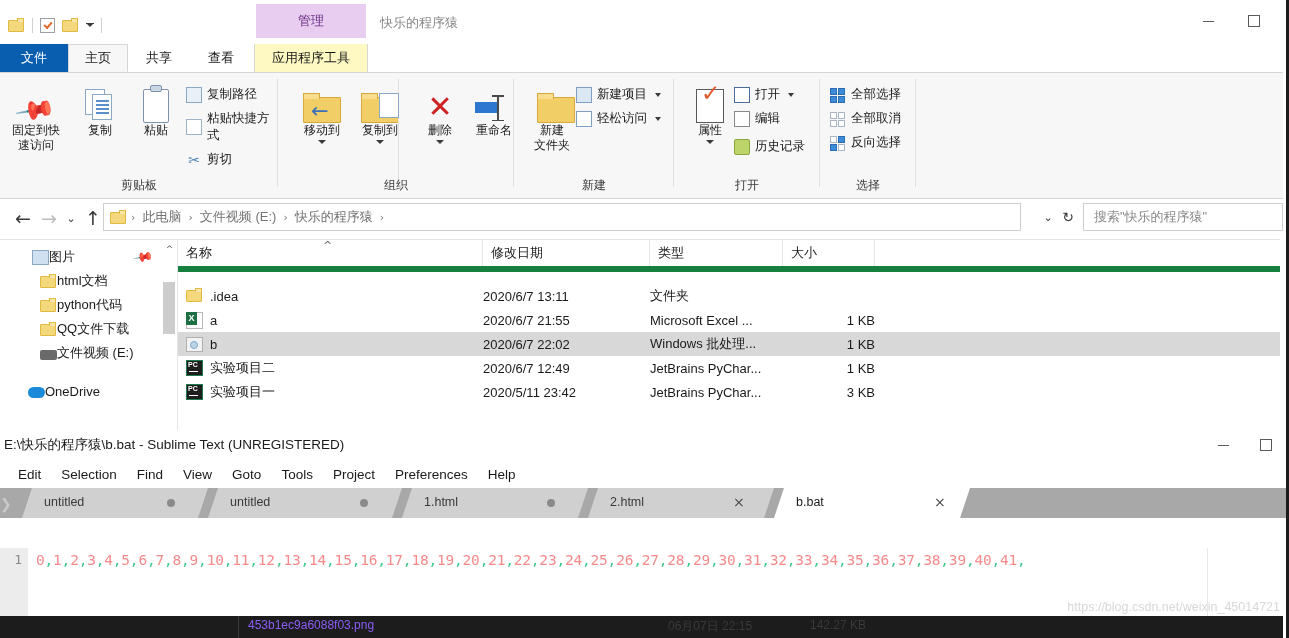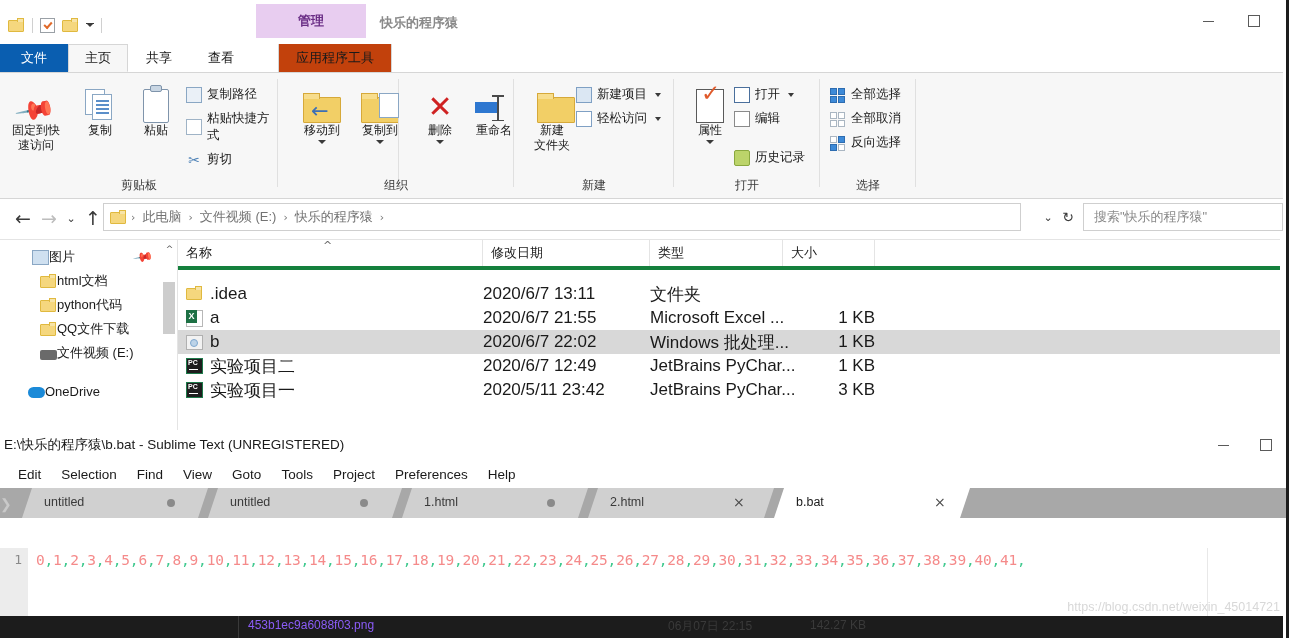--- a/index.html
+++ b/index.html
@@ -10,21 +10,21 @@
     -webkit-font-smoothing:antialiased;
   }
   .root{position:relative;width:1289px;height:638px;}
 
   
   .explorer{position:absolute;left:0;top:0;width:1289px;height:430px;background:#fff;
             border-right:3px solid #1c1c1c;box-sizing:border-box;}
   .explorer-inner{position:absolute;left:0;top:4px;right:3px;bottom:0;background:#fff;}
 
   
-  .titlebar{position:relative;height:40px;background:#fff;font-weight:bold;}
+  .titlebar{position:relative;height:40px;background:#fff;}
   .qat{position:absolute;left:8px;top:10px;display:flex;align-items:center;gap:7px;height:22px;}
   .folder-ico{width:17px;height:14px;position:relative;display:inline-block;}
   .folder-ico:before{content:"";position:absolute;left:0;top:2px;width:16px;height:12px;
      background:#f5d77e;border:1px solid #e0b93f;border-radius:1px 2px 1px 1px;box-sizing:border-box;}
   .folder-ico:after{content:"";position:absolute;left:9px;top:0px;width:7px;height:4px;
      background:#f7e4a8;border:1px solid #e0b93f;border-bottom:none;box-sizing:border-box;}
   .vsep{width:1px;height:15px;background:#d0d0d0;display:inline-block;}
   .chk-ico{width:15px;height:15px;border:1px solid #9aa0a6;background:#fff;position:relative;box-sizing:border-box;}
   .chk-ico:after{content:"";position:absolute;left:3px;top:3px;width:6px;height:3px;
      border-left:2px solid #e06a2b;border-bottom:2px solid #e06a2b;transform:rotate(-48deg);}
@@ -42,21 +42,21 @@
   .wmin{width:11px;height:1px;background:#5a5a5a;}
   .wmax{width:12px;height:12px;border:1px solid #5a5a5a;box-sizing:border-box;}
 
   
   .rtabs{position:relative;height:28px;background:#fff;border-bottom:1px solid #d6d6d6;}
   .rtab{position:absolute;top:0;height:28px;display:flex;align-items:center;justify-content:center;
         font-size:13px;color:#1a1a1a;box-sizing:border-box;}
   .rtab.file{background:#0a5eb0;color:#fff;}
   .rtab.active{background:#f7f7f7;border-left:1px solid #d6d6d6;border-right:1px solid #d6d6d6;
         border-top:1px solid #d6d6d6;border-bottom:1px solid #f7f7f7;}
-  .rtab.apptool{background:#c2410c;border-left:1px solid #d6d6d6;border-right:1px solid #d6d6d6;margin-left:24px;}
+  .rtab.apptool{background:#fef9c3;border-left:1px solid #d6d6d6;border-right:1px solid #d6d6d6;}
 
   
   .ribbon{position:relative;height:125px;background:#f7f7f7;border-bottom:1px solid #d6d6d6;}
   .rgroup{position:absolute;top:0;height:125px;box-sizing:border-box;}
   .rgroup .glabel{position:absolute;bottom:4px;left:0;right:0;text-align:center;font-size:12px;color:#3a3a3a;}
   .gdiv{position:absolute;top:6px;width:1px;height:108px;background:#e0e0e0;}
 
   .bigbtn{position:absolute;top:8px;width:56px;text-align:center;font-size:12px;color:#1a1a1a;line-height:15px;}
   .bigbtn .bi{height:42px;display:flex;align-items:flex-end;justify-content:center;}
   .smrow{position:absolute;display:flex;align-items:center;gap:5px;font-size:12.5px;color:#1a1a1a;}
@@ -114,25 +114,25 @@
   .navpane{position:absolute;left:0;top:0;width:178px;bottom:0;border-right:1px solid #e4e4e4;box-sizing:border-box;}
   .navitem{display:flex;align-items:center;height:24px;padding-left:32px;font-size:13px;color:#1a1a1a;gap:0;}
   .navitem.l2{padding-left:40px;}
   .navitem .ni{width:17px;height:15px;flex:0 0 17px;position:relative;}
   .pinmark{position:absolute;right:26px;color:#8e9aa8;font-size:13px;transform:rotate(35deg);}
   .scrollcol{position:absolute;right:0;top:0;width:15px;bottom:0;background:#fff;}
   .scrollup{height:17px;display:flex;align-items:center;justify-content:center;font-size:9px;color:#5a5a5a;font-family:"DejaVu Sans",sans-serif;}
   .scrollthumb{position:absolute;left:1px;top:42px;width:12px;height:52px;background:#cdcdcd;}
 
   .listpane{position:absolute;left:178px;top:0;right:0;bottom:0;}
-  .colhead{position:relative;height:26px;border-bottom:4px solid #15803d;}
+  .colhead{position:relative;height:26px;border-bottom:6px solid #15803d;}
   .colh{position:absolute;top:0;height:26px;display:flex;align-items:center;padding-left:8px;
         font-size:13px;color:#1a1a1a;box-sizing:border-box;border-right:1px solid #e4e4e4;}
   .sortcaret{position:absolute;left:145px;top:-1px;font-size:11px;color:#6a6a6a;font-family:"DejaVu Sans",sans-serif;}
-  .frow{position:relative;height:24px;display:flex;align-items:center;font-size:17px;color:#1a1a1a;}
+  .frow{position:relative;height:24px;display:flex;align-items:center;font-size:13px;color:#1a1a1a;}
   .frow.sel{background:#d8d8d8;}
   .c-name{position:absolute;left:8px;display:flex;align-items:center;gap:7px;}
   .c-date{position:absolute;left:305px;}
   .c-type{position:absolute;left:472px;}
   .c-size{position:absolute;left:605px;width:92px;text-align:right;}
   .fi{width:17px;height:17px;flex:0 0 17px;position:relative;}
   .fi-xls{width:15px;height:17px;background:#fff;border:1px solid #b7b7b7;position:relative;box-sizing:border-box;}
   .fi-xls:before{content:"X";position:absolute;left:-1px;top:-1px;width:11px;height:13px;background:#1d7044;
      color:#fff;font-size:9px;font-weight:bold;text-align:center;line-height:13px;}
   .fi-bat{width:16px;height:15px;border:1px solid #b0b0b0;background:#f2f2f2;position:relative;box-sizing:border-box;}
@@ -340,21 +340,21 @@
         </div>
         <div class="smrow" style="left:60px;top:13px;">
           <span class="smico" style="background:#fff;border:1.5px solid #4a6f9c;box-sizing:border-box;"></span>
           <span>打开</span>
           <span class="tinycaret"></span>
         </div>
         <div class="smrow" style="left:60px;top:37px;">
           <span class="smico" style="background:#fff;border:1px solid #8a8a8a;box-sizing:border-box;"></span>
           <span>编辑</span>
         </div>
-        <div class="smrow" style="left:60px;top:76px;font-family:Liberation Mono, monospace;">
+        <div class="smrow" style="left:60px;top:65px;font-family:Liberation Mono, monospace;">
           <span class="smico" style="background:#bcd46a;border:1px solid #8aa83f;border-radius:2px;box-sizing:border-box;"></span>
           <span>历史记录</span>
         </div>
         <div class="glabel">打开</div>
         <div class="gdiv" style="right:0;"></div>
       </div>
 
       <div class="rgroup" style="left:820px;width:96px;">
         <div class="smrow" style="left:10px;top:13px;">
           <span class="smico">

